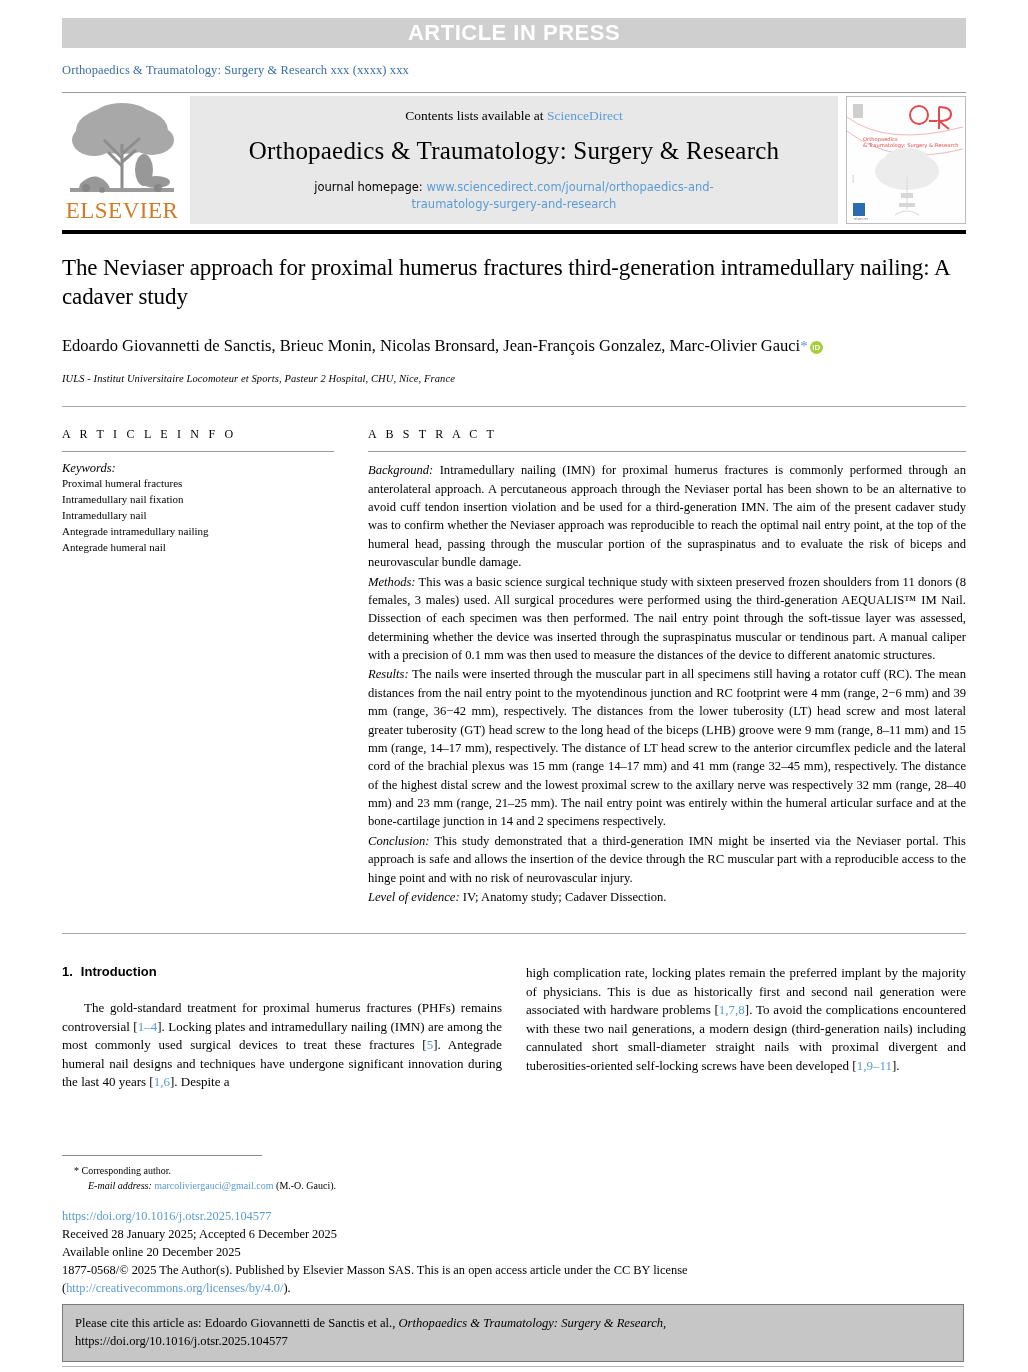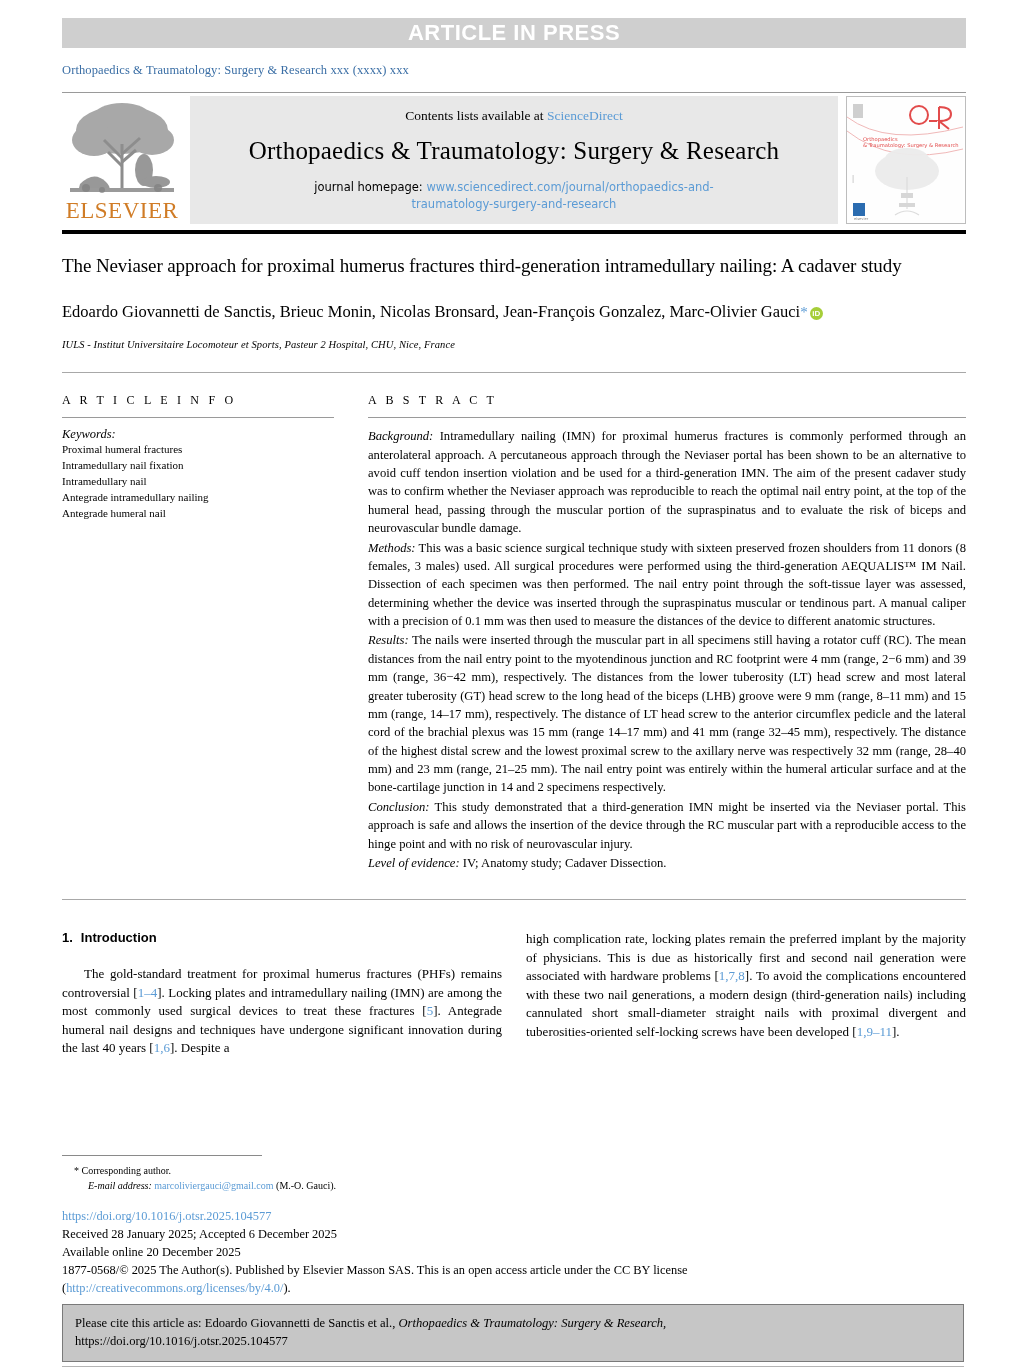--- a/index.html
+++ b/index.html
@@ -122,21 +122,21 @@
     border-top: 4px solid #000;
     margin-top: 6px;
   }
 
   
   .original-article {
     font-size: 15px;
     margin-top: 20px;
   }
   .paper-title {
-    font-size: 19px;
+    font-size: 23px;
     line-height: 1.26;
     margin-top: 20px;
     letter-spacing: -0.1px;
   }
   .authors {
     font-size: 16.5px;
     line-height: 1.42;
     margin-top: 22px;
   }
   .star { color: #5b9bd5; font-size: 15px; }

